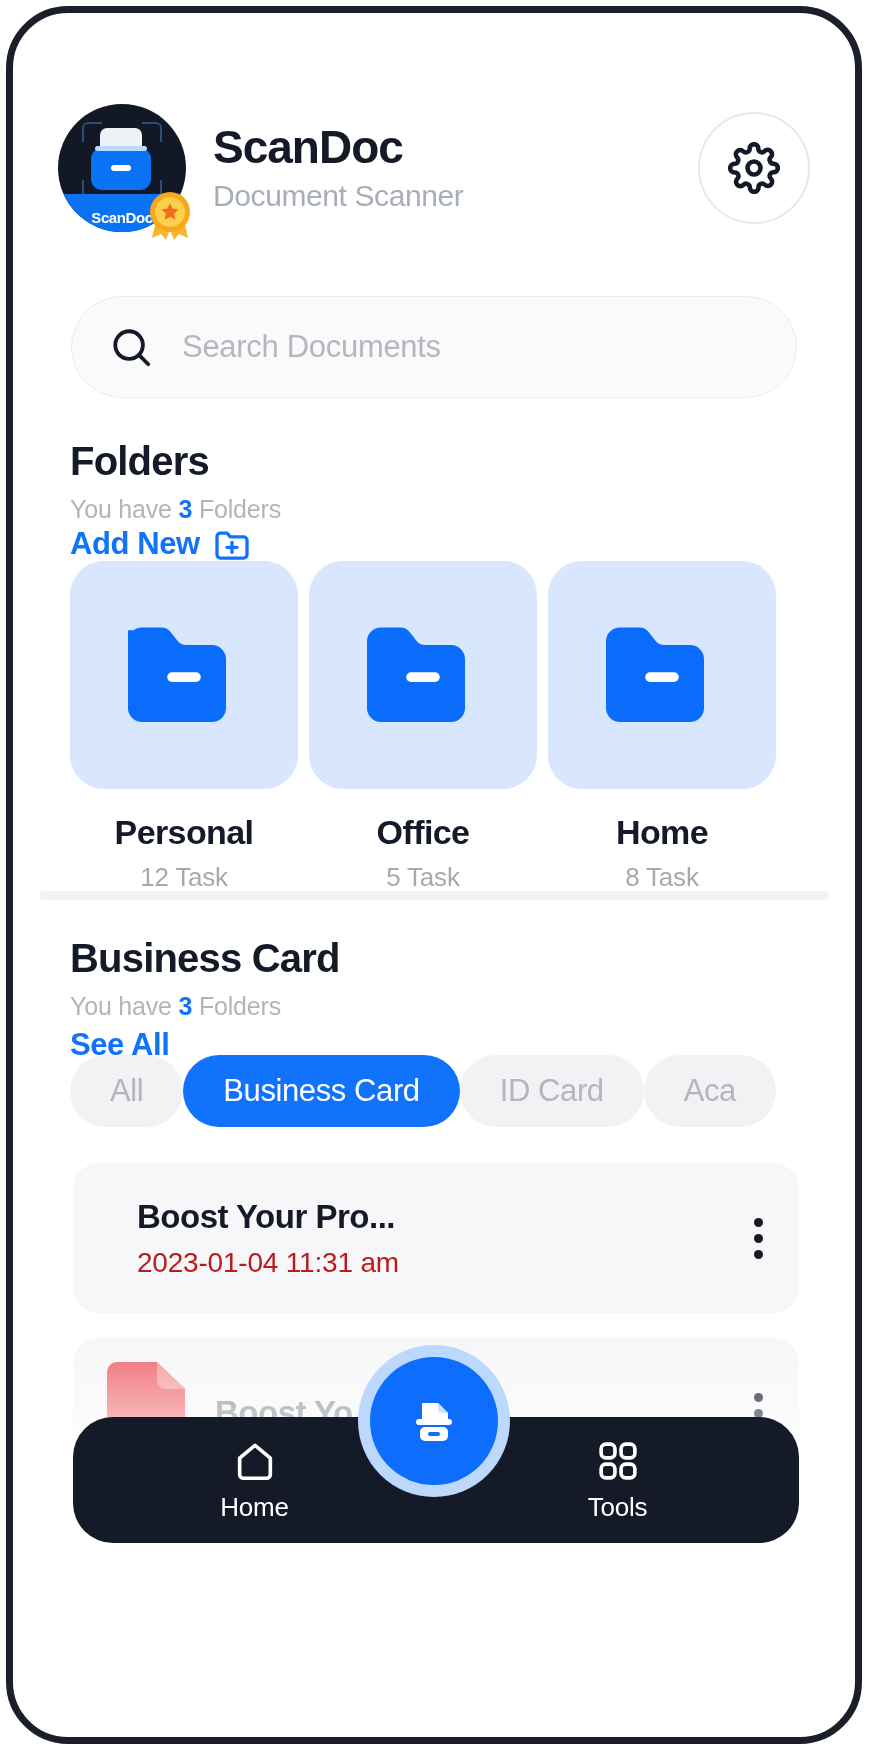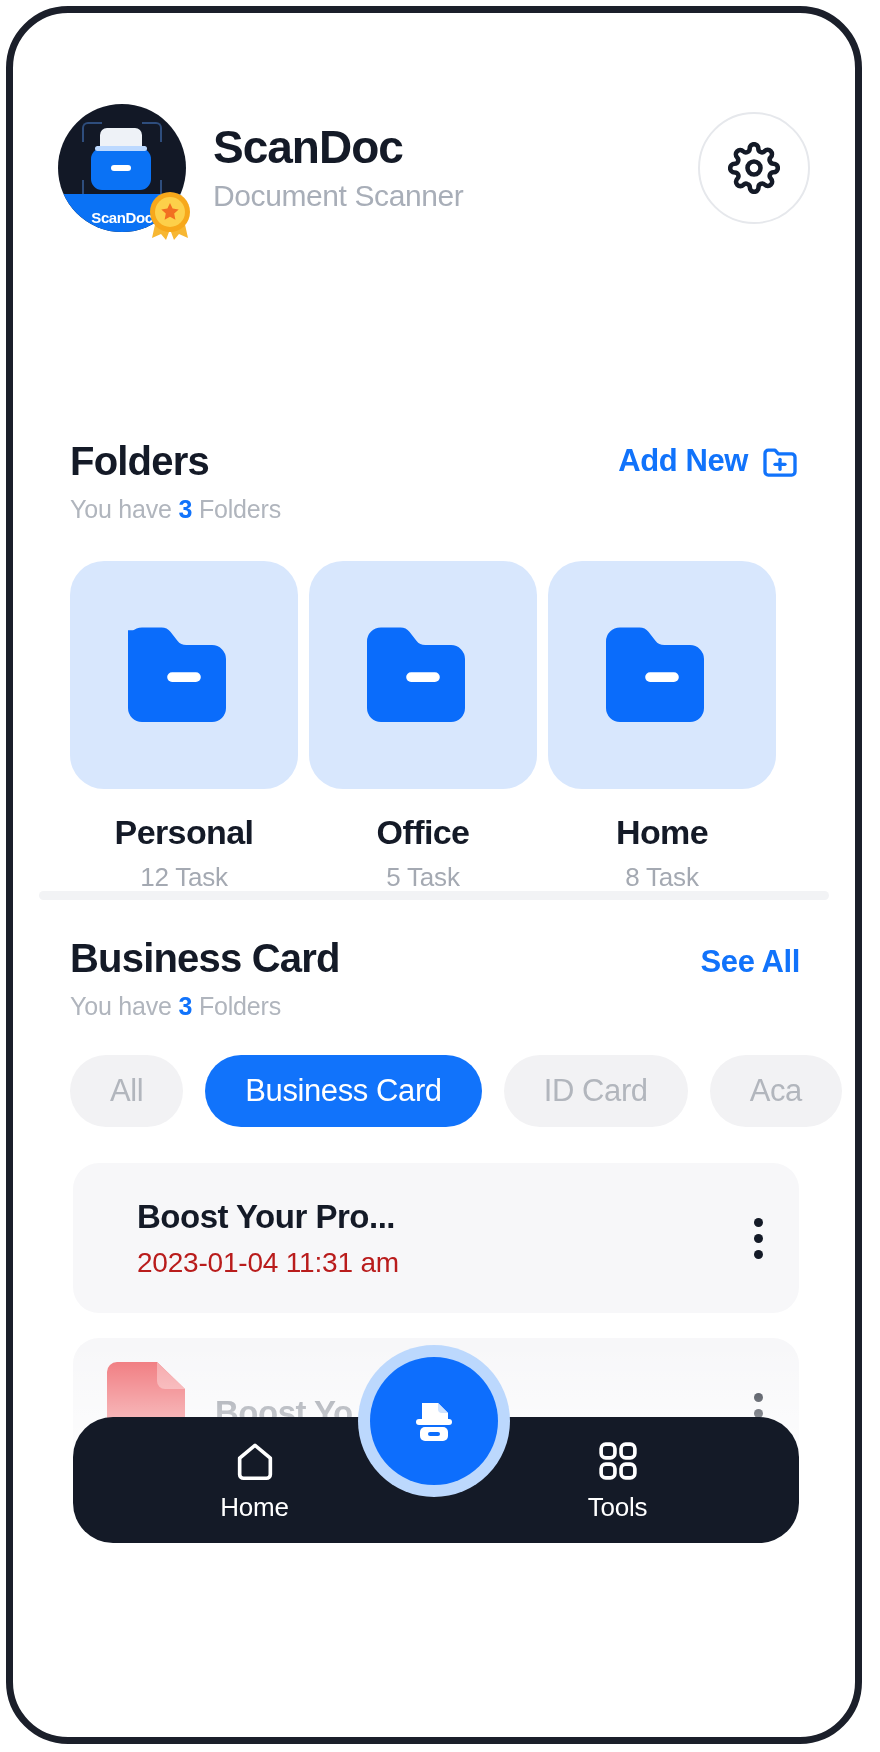--- a/index.html
+++ b/index.html
@@ -205,20 +205,21 @@
   
   .section {
     position: absolute;
     left: 57px;
     width: 730px;
   }
   .section-head {
     display: flex;
     align-items: flex-start;
     justify-content: space-between;
+    flex-direction: column;
   }
   .section-title {
     font-size: 40px;
     font-weight: bold;
     color: #141a27;
     letter-spacing: -0.8px;
     line-height: 1;
   }
   .section-sub {
     font-size: 25px;
@@ -284,21 +285,20 @@
     background: #f2f3f5;
     border-radius: 5px;
   }
 
   
   .chips-row {
     position: absolute;
     left: 57px;
     top: 1042px;
     display: flex;
-    gap: 22px;
   }
   .chip {
     height: 72px;
     border-radius: 36px;
     padding: 0 40px;
     display: flex;
     align-items: center;
     font-size: 31px;
     letter-spacing: -0.4px;
     background: #f2f2f4;
@@ -464,20 +464,27 @@
       </div>
 
       <div class="settings-btn">
         <svg width="52" height="52" viewBox="0 0 24 24" fill="none" stroke="#141a27" stroke-width="2.1" stroke-linecap="round" stroke-linejoin="round">
           <circle cx="12" cy="12" r="3"></circle>
           <path d="M19.4 15a1.65 1.65 0 0 0 .33 1.82l.06.06a2 2 0 1 1-2.83 2.83l-.06-.06a1.65 1.65 0 0 0-1.82-.33 1.65 1.65 0 0 0-1 1.51V21a2 2 0 0 1-4 0v-.09A1.65 1.65 0 0 0 9 19.4a1.65 1.65 0 0 0-1.82.33l-.06.06a2 2 0 1 1-2.83-2.83l.06-.06a1.65 1.65 0 0 0 .33-1.82 1.65 1.65 0 0 0-1.51-1H3a2 2 0 0 1 0-4h.09A1.65 1.65 0 0 0 4.6 9a1.65 1.65 0 0 0-.33-1.82l-.06-.06a2 2 0 1 1 2.83-2.83l.06.06A1.65 1.65 0 0 0 9 4.6a1.65 1.65 0 0 0 1-1.51V3a2 2 0 0 1 4 0v.09a1.65 1.65 0 0 0 1 1.51 1.65 1.65 0 0 0 1.82-.33l.06-.06a2 2 0 1 1 2.83 2.83l-.06.06A1.65 1.65 0 0 0 19.4 9a1.65 1.65 0 0 0 1.51 1H21a2 2 0 0 1 0 4h-.09a1.65 1.65 0 0 0-1.51 1z"></path>
         </svg>
       </div>
     </div>
 
+    <div class="search-bar">
+      <svg width="46" height="46" viewBox="0 0 24 24" fill="none" stroke="#141a27" stroke-width="2" stroke-linecap="round">
+        <circle cx="11" cy="11" r="7.2"></circle>
+        <line x1="16.4" y1="16.4" x2="21" y2="21"></line>
+      </svg>
+      <span class="search-placeholder">Search Documents</span>
+    </div>
 
     <div class="section" style="top:428px;">
       <div class="section-head">
         <div>
           <div class="section-title">Folders</div>
           <div class="section-sub">
             <span>You have </span><span class="count">3</span><span> Folders</span>
           </div>
         </div>
         <div class="link-action" style="">

